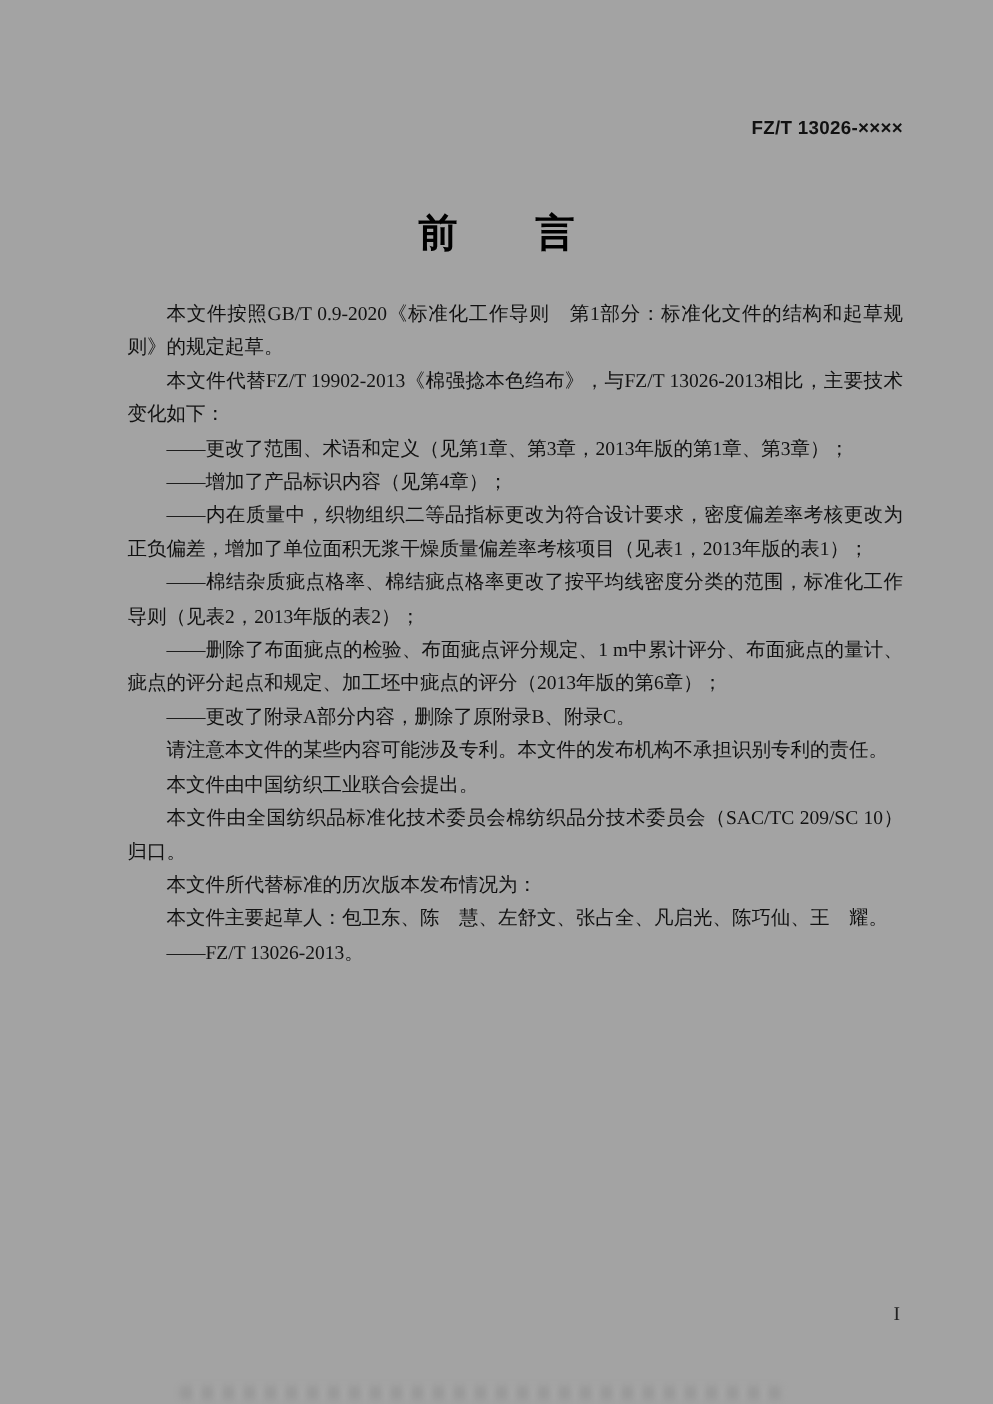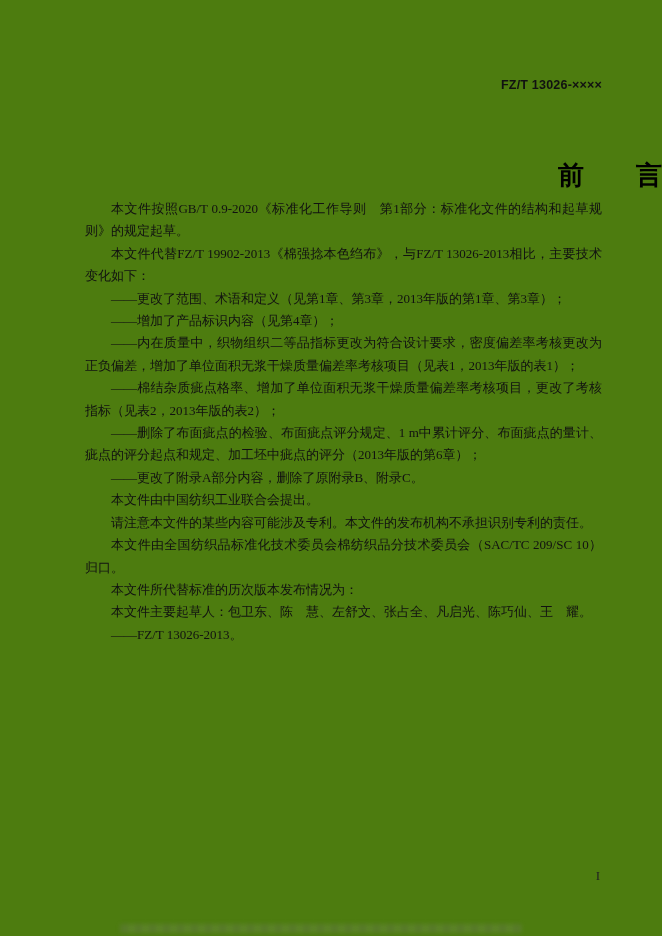--- a/index.html
+++ b/index.html
@@ -6,47 +6,46 @@
     margin: 0;
     padding: 0;
     background: #e8e8e8;
     font-family: "Liberation Serif", "DejaVu Serif", serif;
   }
   .page {
     position: relative;
     width: 662px;
     height: 936px;
     margin: 0 auto;
-    background: #4d7c0f;
+    background: #a3a3a3;
     color: #1a1a1a;
     overflow: hidden;
     box-shadow: 0 0 4px rgba(0,0,0,0.15);
     text-decoration: underline;
   }
   .doc-number {
     position: absolute;
     top: 78px;
     right: 60px;
     font-family: "Liberation Sans", "DejaVu Sans", sans-serif;
     font-weight: bold;
     font-size: 12.5px;
     color: #111;
     letter-spacing: 0.2px;
   }
   .page-title {
     position: absolute;
     top: 138px;
     left: 0;
     width: 100%;
-    text-align: right;
+    text-align: center;
     font-family: "Liberation Sans", "DejaVu Sans", sans-serif;
     font-weight: bold;
     font-size: 26px;
     color: #000;
-    margin-top: 20px;
   }
   .content {
     position: absolute;
     top: 198px;
     left: 85px;
     right: 60px;
     font-size: 13px;
     line-height: 22.4px;
     text-align: justify;
     color: #111;
@@ -85,25 +84,25 @@
   <div class="doc-number">FZ/T 13026-××××</div>
 
   <div class="page-title">前　　言</div>
 
   <div class="content">
     <p>本文件按照GB/T 0.9-2020《标准化工作导则　第1部分：标准化文件的结构和起草规则》的规定起草。</p>
     <p>本文件代替FZ/T 19902-2013《棉强捻本色绉布》，与FZ/T 13026-2013相比，主要技术变化如下：</p>
     <p>——更改了范围、术语和定义（见第1章、第3章，2013年版的第1章、第3章）；</p>
     <p>——增加了产品标识内容（见第4章）；</p>
     <p>——内在质量中，织物组织二等品指标更改为符合设计要求，密度偏差率考核更改为正负偏差，增加了单位面积无浆干燥质量偏差率考核项目（见表1，2013年版的表1）；</p>
-    <p>——棉结杂质疵点格率、增加了单位面积无浆干燥质量偏差率考核项目，更改了考核指标（见表2，2013年版的表2）；</p>
+    <p>——棉结杂质疵点格率、棉结疵点格率更改了按平均线密度分类的范围，标准化工作导则（见表2，2013年版的表2）；</p>
     <p>——删除了布面疵点的检验、布面疵点评分规定、1 m中累计评分、布面疵点的量计、疵点的评分起点和规定、加工坯中疵点的评分（2013年版的第6章）；</p>
     <p>——更改了附录A部分内容，删除了原附录B、附录C。</p>
+    <p>请注意本文件的某些内容可能涉及专利。本文件的发布机构不承担识别专利的责任。</p>
     <p>本文件由中国纺织工业联合会提出。</p>
-    <p>请注意本文件的某些内容可能涉及专利。本文件的发布机构不承担识别专利的责任。</p>
     <p>本文件由全国纺织品标准化技术委员会棉纺织品分技术委员会（SAC/TC 209/SC 10）归口。</p>
     <p>本文件所代替标准的历次版本发布情况为：</p>
     <p>本文件主要起草人：包卫东、陈　慧、左舒文、张占全、凡启光、陈巧仙、王　耀。</p>
     <p>——FZ/T 13026-2013。</p>
   </div>
 
   <div class="page-number">I</div>
 
   <div class="watermark"></div>
 

